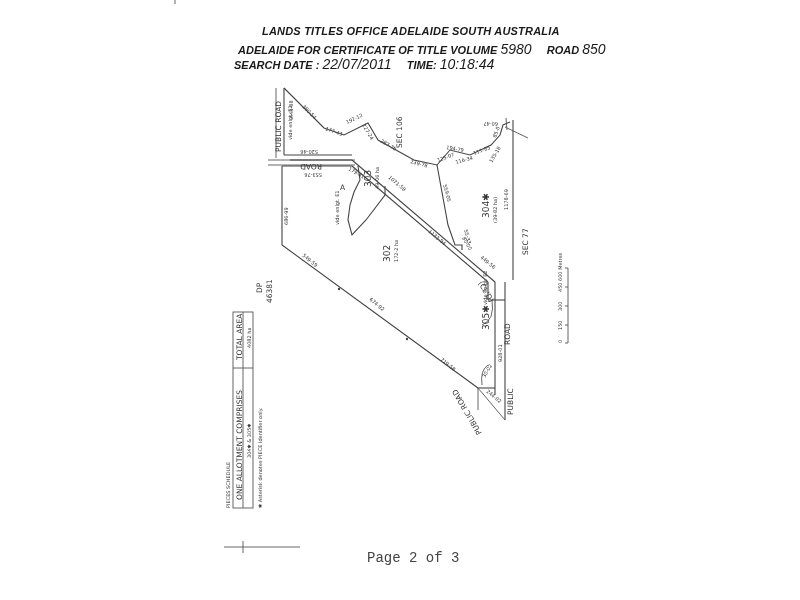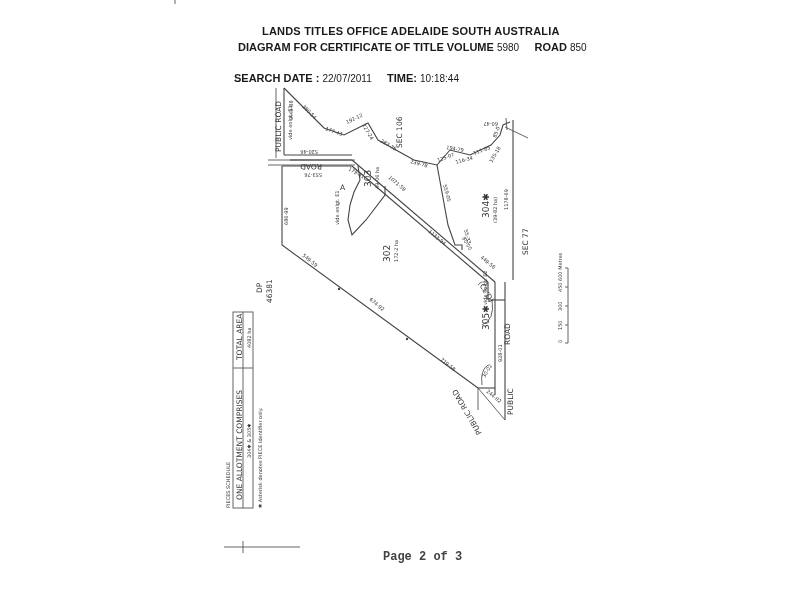--- a/index.html
+++ b/index.html
@@ -1,38 +1,38 @@
 <!DOCTYPE html>
 <html><head>
   <meta charset="utf-8">
   <style>
     html, body { margin: 0; padding: 0; background: #ffffff; }
     body { width: 800px; height: 600px; position: relative; overflow: hidden;
            font-family: "Liberation Sans", sans-serif; color: #222; }
-    .hdr { position: absolute; font-weight: bold; font-size: 11px; color: #1a1a1a; white-space: nowrap; }
-    .hdr .val { font-weight: normal; font-size: 10px; }
+    .hdr { position: absolute; font-weight: bold; font-size: 11px; color: #1a1a1a; white-space: nowrap; font-style: italic; }
+    .hdr .val { font-weight: normal; font-size: 14px; }
     #hdr-office { left: 262px; top: 25px; letter-spacing: 0.2px; }
     #hdr-diagram { left: 238px; top: 41px; }
-    #hdr-search { left: 234px; top: 72px; }
+    #hdr-search { left: 234px; top: 56px; }
     .footer { position: absolute; left: 367px; top: 550px;
-              font-family: "Liberation Mono", monospace; font-size: 12px; font-weight: bold; color: #444; margin-left: 16px; }
+              font-family: "Liberation Mono", monospace; font-size: 14px; font-weight: normal; color: #444; }
     svg { position: absolute; left: 0; top: 0; }
     svg text { font-family: "DejaVu Sans", sans-serif; fill: #333; }
     .ln { stroke: #444; stroke-width: 1.1; fill: none; }
     .ln2 { stroke: #555; stroke-width: 0.9; fill: none; }
     .dim { font-size: 5px; }
     .lbl { font-size: 7.5px; }
     .big { font-size: 9px; }
   </style>
 </head>
 <body>
 
 <div class="hdr" id="hdr-office">LANDS TITLES OFFICE  ADELAIDE  SOUTH AUSTRALIA</div>
 <div class="hdr" id="hdr-diagram">
-  <span>DIAGRAM FOR CERTIFICATE OF TITLE VOLUME</span>
+  <span>ADELAIDE FOR CERTIFICATE OF TITLE VOLUME</span>
   <span class="val">5980</span>
   &nbsp;&nbsp;&nbsp;
   <span>ROAD</span>
   <span class="val">850</span>
 </div>
 <div class="hdr" id="hdr-search">
   <span>SEARCH DATE :</span>
   <span class="val">22/07/2011</span>
   &nbsp;&nbsp;&nbsp;
   <span>TIME:</span>

